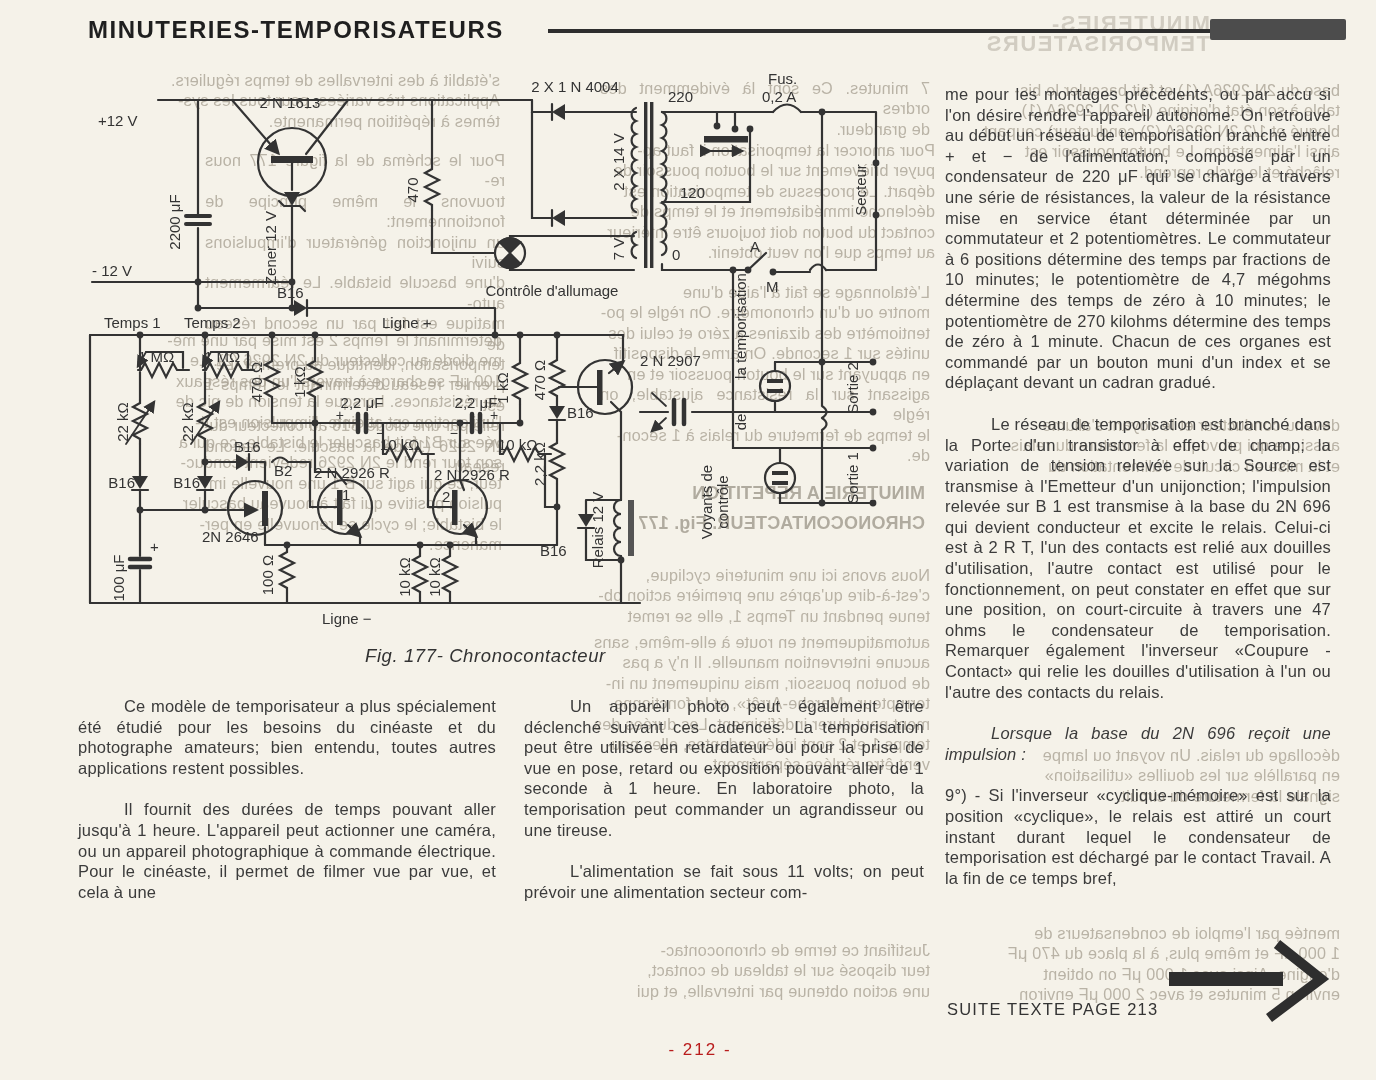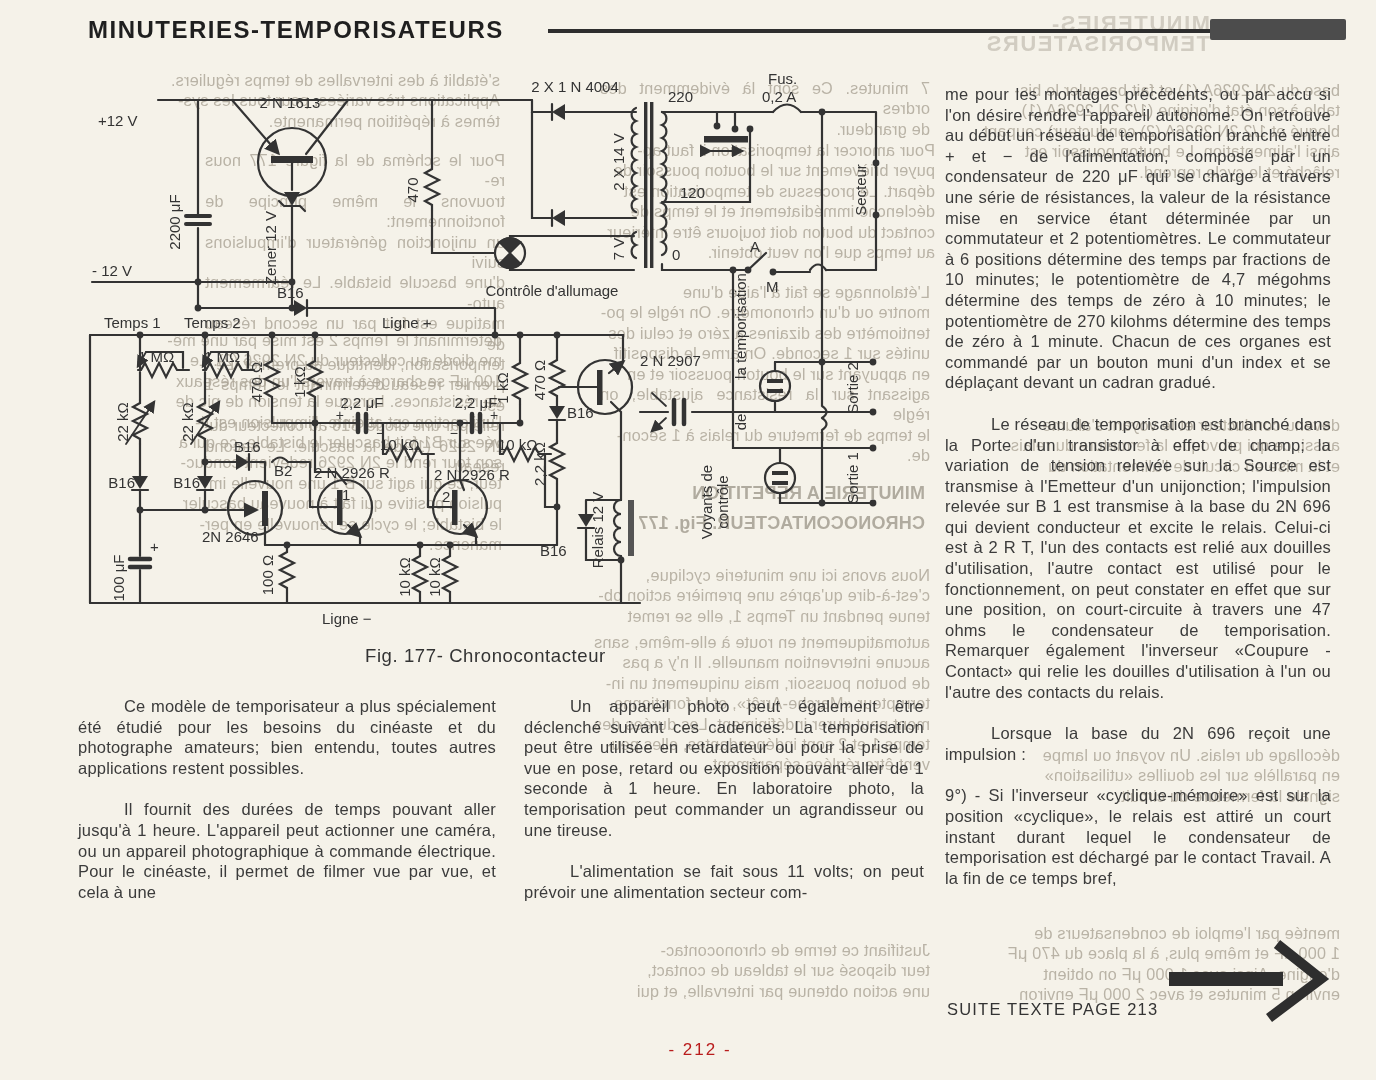--- a/index.html
+++ b/index.html
@@ -6,21 +6,21 @@
   .page{position:relative;width:1376px;height:1080px;background:#f5f2e9;overflow:hidden;
         font-family:"Liberation Sans", sans-serif;color:#3c3c3c;}
   .abs{position:absolute;}
   .hdr-title{font-size:24px;font-weight:800;letter-spacing:1.5px;color:#1f1f1f;}
   .hdr-rule{background:#2e2e2e;height:4px;}
   .hdr-bar{background:#4c4c4c;height:21px;border-radius:2px;}
   .col{text-align:justify;font-size:16.5px;line-height:20.6px;letter-spacing:0.2px;color:#3b3b3b;}
   .col p{margin:0 6px 21px 0;}
   .col p.ind{text-indent:46px;}
   .subhead{font-weight:700;font-size:17.5px;letter-spacing:0.4px;color:#2e2e2e;line-height:26px;}
-  .caption{font-size:18.5px;letter-spacing:0.6px;color:#333;}
+  .caption{font-style:italic;font-size:18.5px;letter-spacing:0.6px;color:#333;}
   .suite{font-size:16.5px;letter-spacing:1.2px;color:#333;margin-top:32px;}
   .pageno{font-size:17px;color:#b91c1c;letter-spacing:2px;}
   .ghost{color:#aba496;opacity:.8;filter:blur(0.6px);transform:scaleX(-1);
          font-size:16.3px;line-height:20.4px;white-space:pre-line;text-align:justify;letter-spacing:.2px;}
   .ghost.bold{font-weight:700;font-size:18px;color:#a09a8d;line-height:30px;}
   .ghost.hdr{font-weight:800;font-size:22px;letter-spacing:1.5px;color:#b4aea2;opacity:.55;}
   svg text{font-family:"Liberation Sans",sans-serif;font-size:15px;fill:#333;}
   svg text.sm{font-size:14px;}
 </style>
 </head>
@@ -409,21 +409,21 @@
   </div>
 
   <div class="abs col" style="left:524px;top:696px;width:406px;">
     <p class="ind">Un appareil photo peut également être déclenché suivant ces cadences. La temporisation peut être utilisée en retardateur ou pour la prise de vue en pose, retard ou exposition pouvant aller de 1 seconde à 1 heure. En laboratoire photo, la temporisation peut commander un agrandisseur ou une tireuse.</p>
     <p class="ind">L'alimentation se fait sous 11 volts; on peut prévoir une alimentation secteur com-</p>
   </div>
 
   <div class="abs col" style="left:945px;top:84px;width:392px;">
     <p>me pour les montages précédents, ou par accu si l'on désire rendre l'appareil autonome. On retrouve au début un réseau de temporisation branché entre + et − de l'alimentation, composé par un condensateur de 220 μF qui se charge à travers une série de résistances, la valeur de la résistance mise en service étant déterminée par un commutateur et 2 potentiomètres. Le commutateur à 6 positions détermine des temps par fractions de 10 minutes; le potentiomètre de 4,7 mégohms détermine des temps de zéro à 10 minutes; le potentiomètre de 270 kilohms détermine des temps de zéro à 1 minute. Chacun de ces organes est commandé par un bouton muni d'un index et se déplaçant devant un cadran  gradué.</p>
     <p class="ind" style="margin-top:10px;">Le réseau de temporisation est branché dans la Porte d'un transistor à effet de champ; la variation de tension relevée sur la Source est transmise à l'Emetteur d'un unijonction; l'impulsion relevée sur B 1 est transmise à la base du 2N 696 qui devient conducteur et excite le relais. Celui-ci est à 2 R T, l'un des contacts est relié aux douilles d'utilisation, l'autre contact est utilisé pour le fonctionnement, on peut constater en effet que sur une position, on court-circuite à travers une 47 ohms le condensateur de temporisation. Remarquer également l'inverseur «Coupure - Contact» qui relie les douilles d'utilisation à l'un ou l'autre des contacts du relais.</p>
-    <p class="ind" style="margin-top:10px;">Lorsque la base du 2N 696 reçoit une impulsion :</p>
+    <p class="ind" style="margin-top:10px;font-style:italic;">Lorsque la base du 2N 696 reçoit une impulsion :</p>
     <p>9°) - Si l'inverseur «cyclique-mémoire» est sur la position «cyclique», le relais est attiré un court instant durant lequel le condensateur de temporisation est déchargé par le contact Travail. A la fin de ce temps bref,</p>
   </div>
 
   <div class="abs suite" style="left:947px;top:968px;">SUITE TEXTE PAGE 213</div>
   <svg class="abs" style="left:1155px;top:922px;" width="185" height="112" viewBox="0 0 185 112">
     <rect x="14" y="50" width="114" height="14" fill="#2e2e2e"></rect>
     <polyline points="122,22 166,57 114,96" fill="none" stroke="#2e2e2e" stroke-width="10"></polyline>
   </svg>
 
   <div class="abs pageno" style="left:640px;top:1040px;width:120px;text-align:center;">- 212 -</div>

